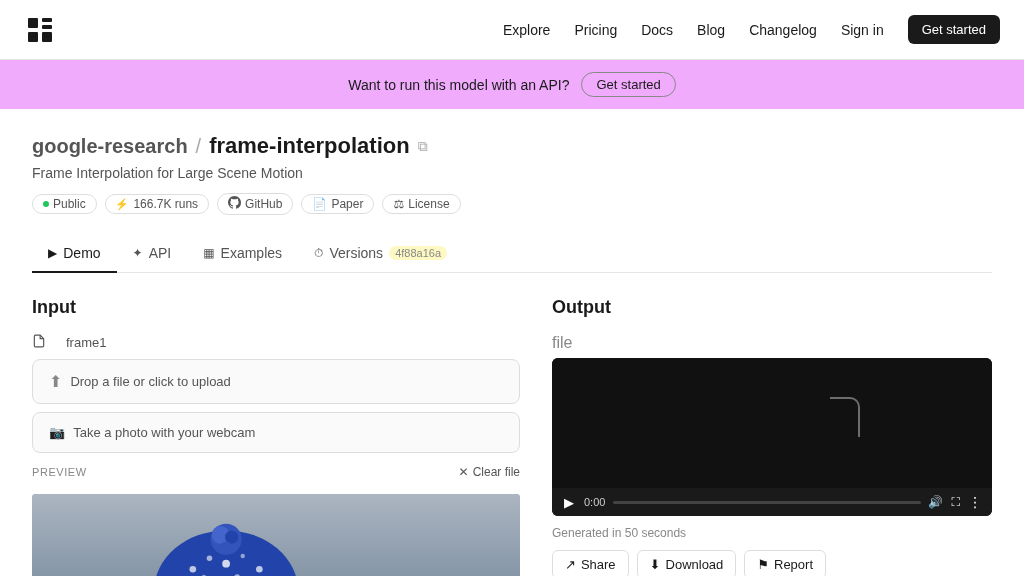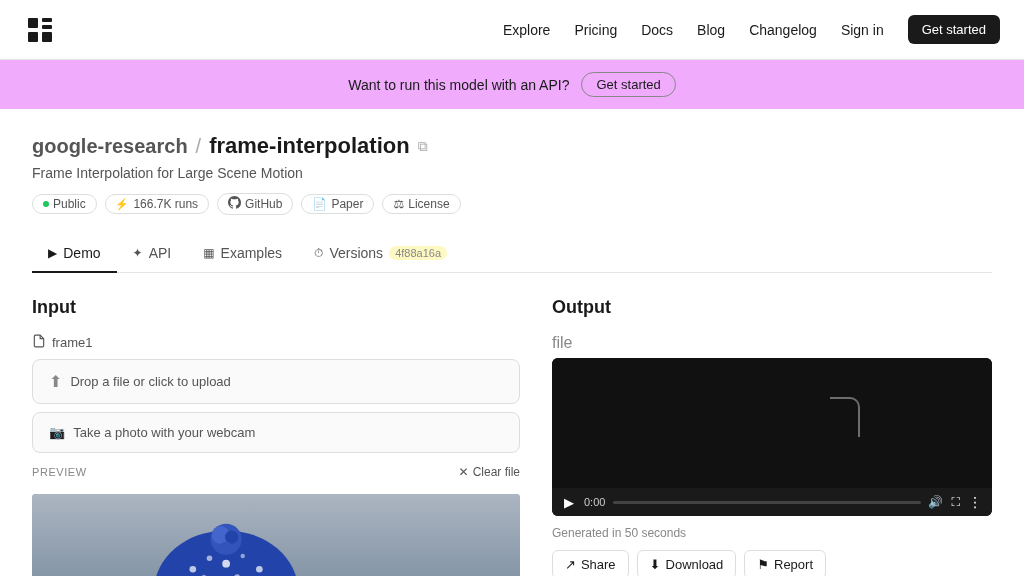--- a/index.html
+++ b/index.html
@@ -77,21 +77,21 @@
 
     
     .two-col { display: flex; gap: 32px; }
     .col-left { flex: 1; min-width: 0; }
     .col-right { width: 440px; min-width: 0; }
 
     
     .section-title { font-size: 18px; font-weight: 600; margin-bottom: 16px; }
 
     .field-label {
-      display: flex; align-items: center; gap: 6px;
+      display: flex; align-items: center; gap: 20px;
       font-size: 13px; color: #555; margin-bottom: 8px;
     }
     .field-label svg { width: 14px; height: 14px; }
 
     .upload-area {
       border: 1px solid #ddd; border-radius: 8px; padding: 12px 16px;
       display: flex; align-items: center; gap: 8px;
       font-size: 13px; color: #555; cursor: pointer; margin-bottom: 8px;
       background: #fafafa;
     }

